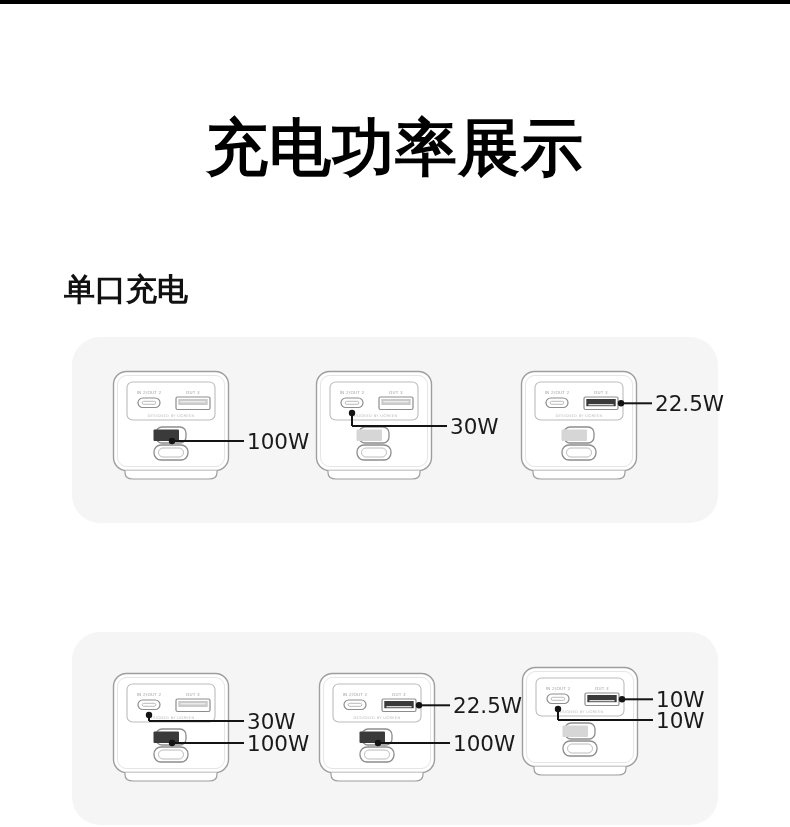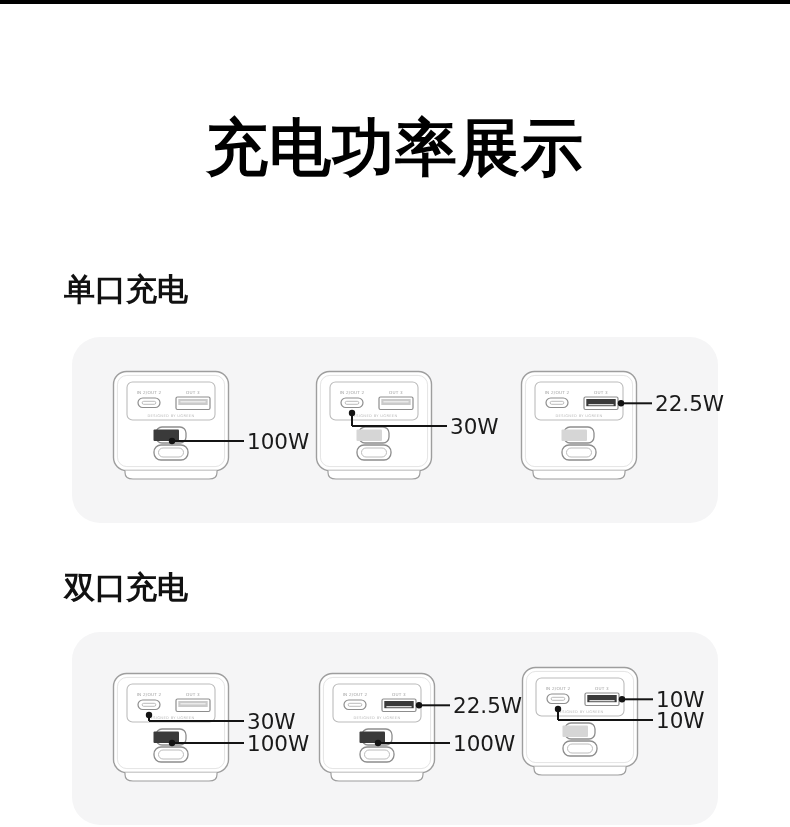--- a/index.html
+++ b/index.html
@@ -144,21 +144,20 @@
             <g class="callout">
               <circle cx="101" cy="33.3" r="3.2"></circle>
               <line x1="101" y1="33.3" x2="132" y2="33.3"></line>
               <text class="plabel" x="135" y="40.8">22.5W</text>
             </g>
           </g>
         </svg>
       </div>
   </div>
 
-  <h2 class="section-heading" id="heading-dual">双口充电</h2>
 
   <div class="panel" id="panel-dual" style="background: rgb(245, 245, 246);">
     <div class="cell" style="left:32px;top:30px">
         <svg width="215" height="150" viewBox="0 0 215 150">
           <g transform="translate(8,10)">
             <rect x="1.5" y="1.5" width="115" height="99" rx="13" fill="#ffffff" stroke="#9e9e9e" stroke-width="1.4"></rect>
             <rect x="5.4" y="5.4" width="107.2" height="91.2" rx="9.5" fill="none" stroke="#e4e4e4" stroke-width="1"></rect>
             <path d="M13 100.5 v2 q0 6.5 8 6.5 h76 q8 0 8 -6.5 v-2" fill="#ffffff" stroke="#9e9e9e" stroke-width="1.2"></path>
             <rect x="15" y="12" width="88" height="38" rx="5.5" fill="#ffffff" stroke="#bcbcbc" stroke-width="1.1"></rect>
             <text x="37" y="24" class="tiny" text-anchor="middle">IN 2/OUT 2</text>

